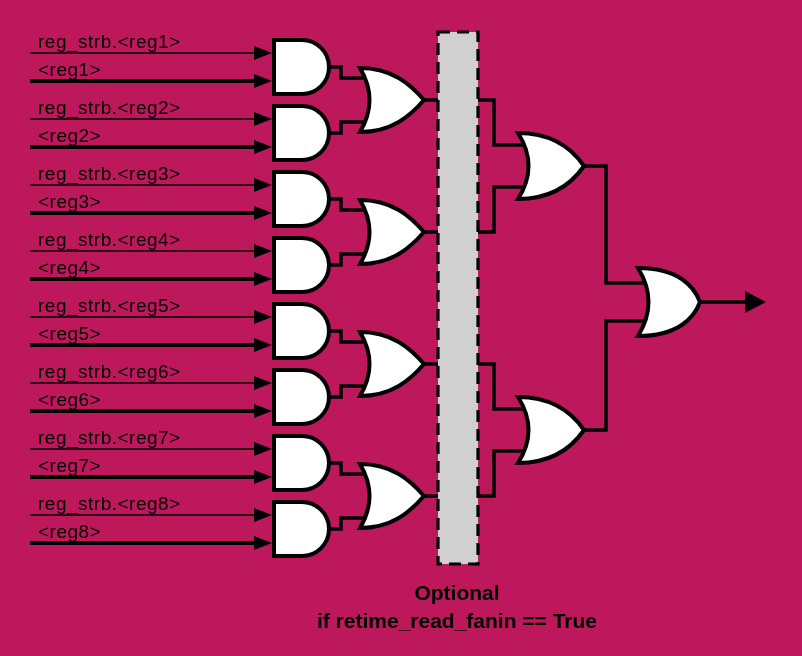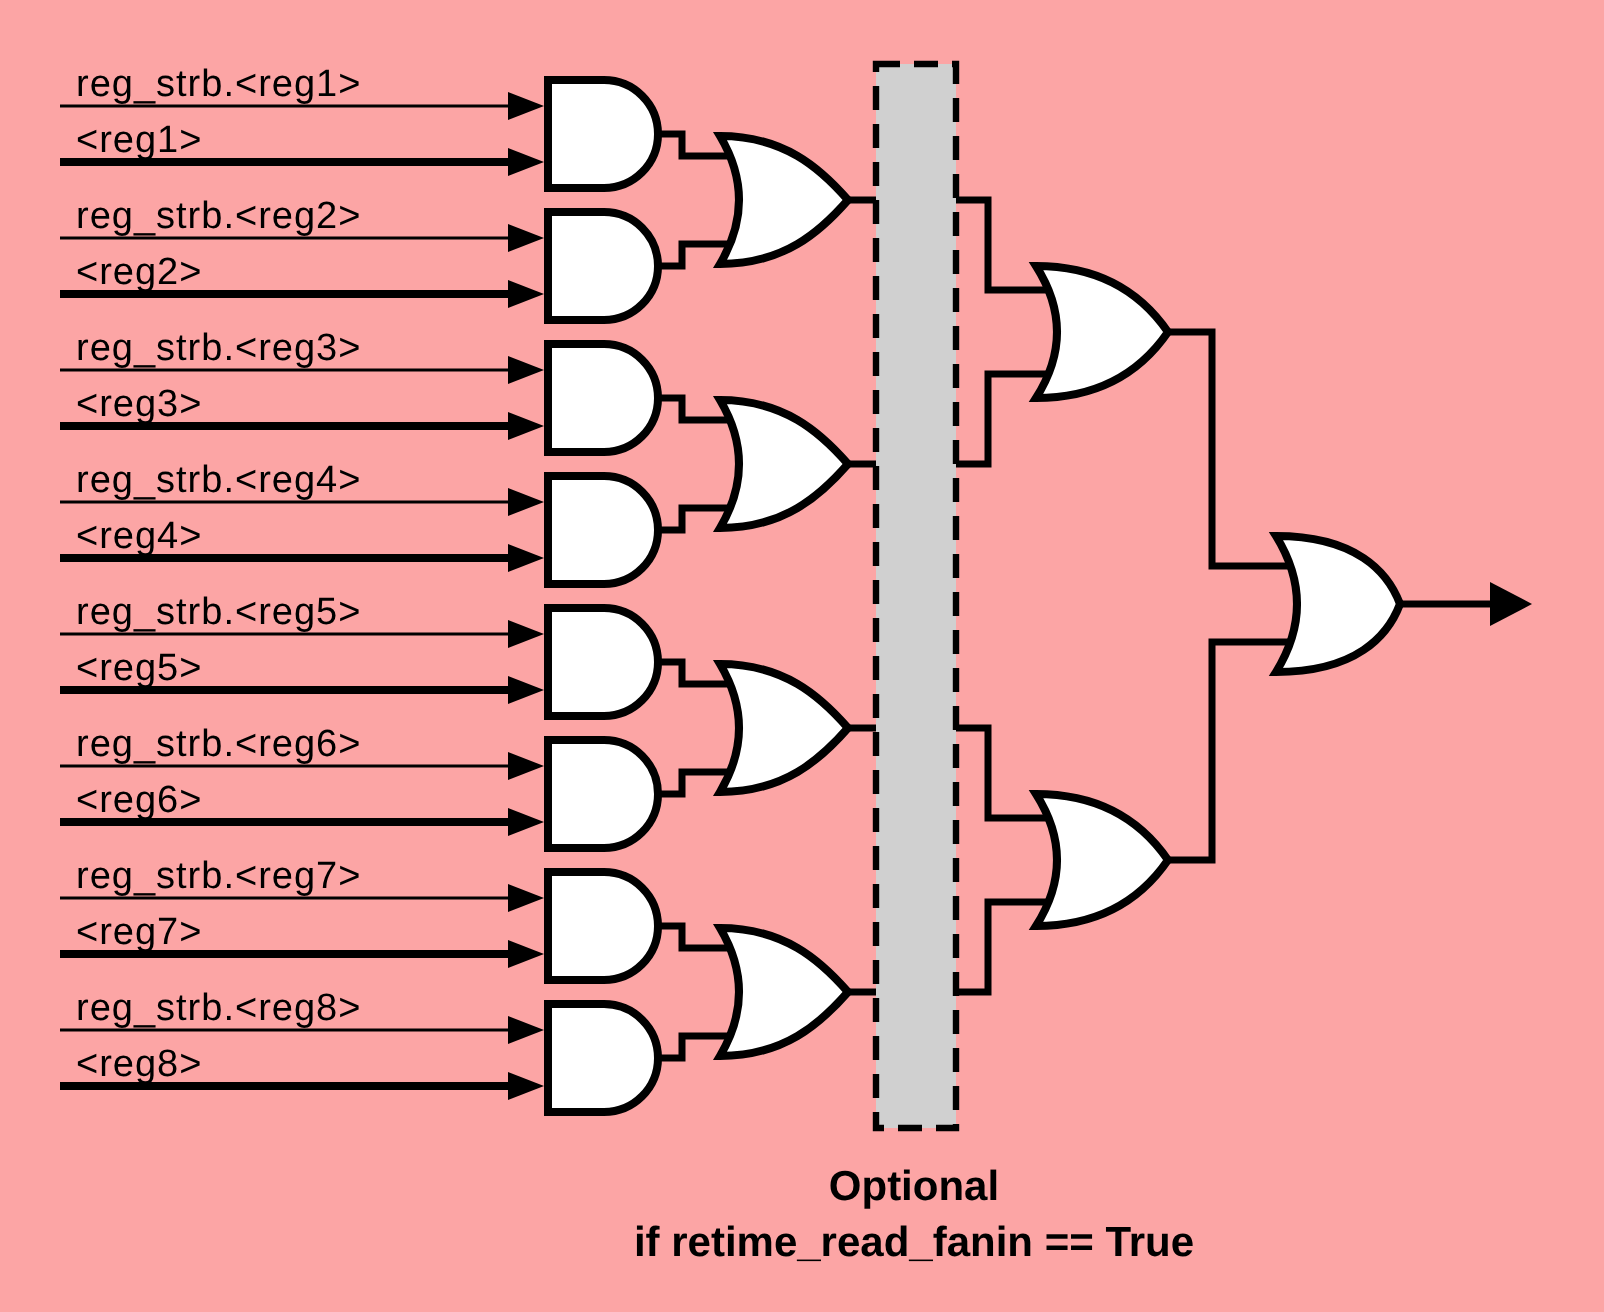--- a/index.html
+++ b/index.html
@@ -1,16 +1,16 @@
 <!DOCTYPE html>
 <html><head>
 <meta charset="utf-8">
 <style>
   html,body{margin:0;padding:0;background:#ffffff;}
-  .stage{width:802px;height:656px;position:relative;background:#fca5a5;overflow:hidden;}
+  .stage{width:802px;height:656px;position:relative;background:#be185d;overflow:hidden;}
   svg{display:block;}
   .wire{fill:none;stroke:#000000;stroke-width:3.5;}
   .wire-thin{fill:none;stroke:#000000;stroke-width:1.6;}
   .wire-thick{fill:none;stroke:#000000;stroke-width:4;}
   .gate{fill:#ffffff;stroke:#000000;stroke-width:4;stroke-linejoin:miter;}
   .arrow{fill:#000000;stroke:none;}
   .register{fill:#d0d0d0;stroke:#000000;stroke-width:3.2;stroke-dasharray:12 7;}
   .label{font-family:"Liberation Sans",sans-serif;font-size:19px;letter-spacing:0.5px;fill:#000000;}
   .caption{font-family:"Liberation Sans",sans-serif;font-size:21px;font-weight:bold;fill:#000000;text-anchor:middle;}
 </style>

